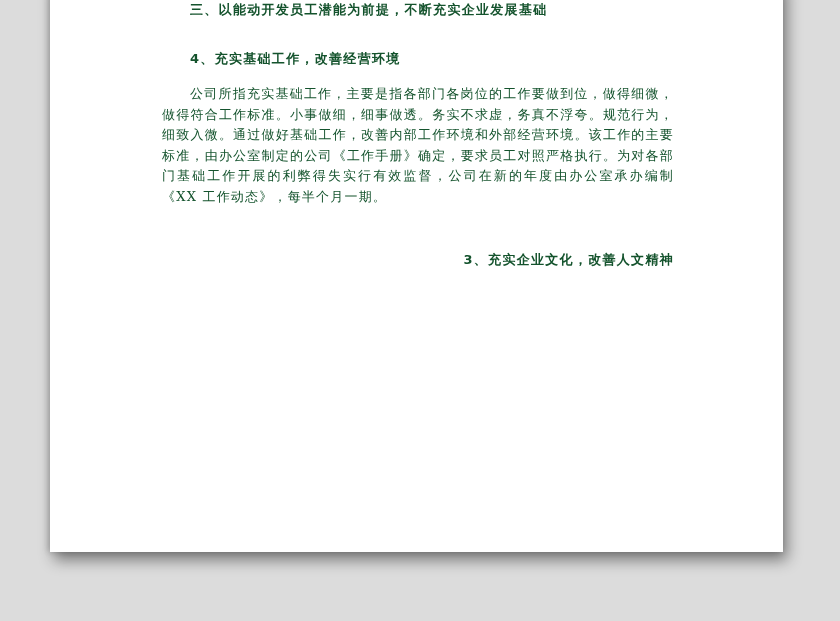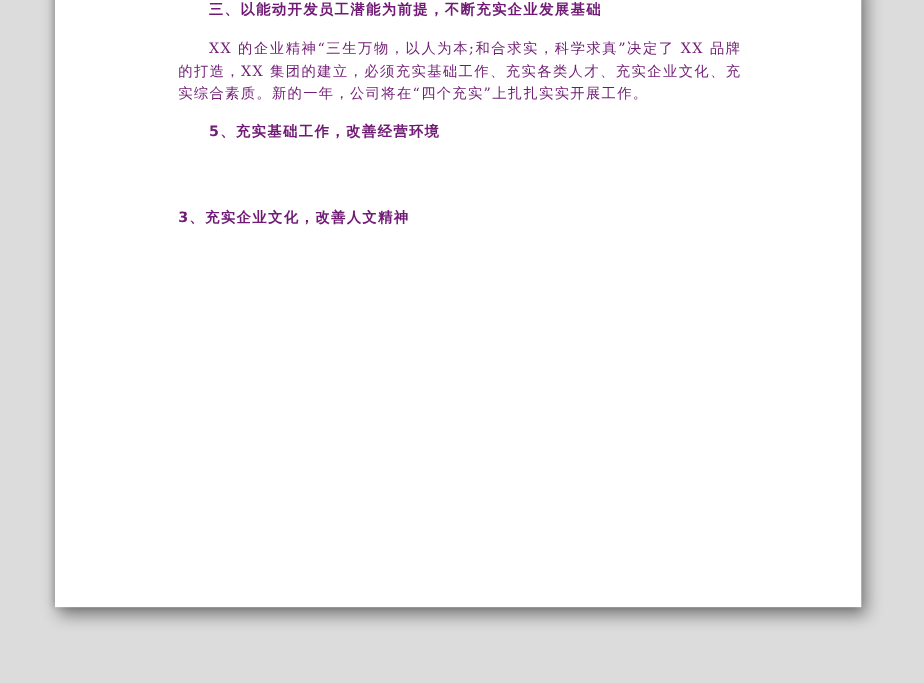--- a/index.html
+++ b/index.html
@@ -10,45 +10,45 @@
     font-family:"DejaVu Serif", "Liberation Serif", serif;
   }
   .page {
     position:absolute; left:50px; top:-20px;
     width:733px; height:572px;
     background:#ffffff;
     box-shadow: 4px 8px 14px rgba(0,0,0,0.45), -2px 0 6px rgba(0,0,0,0.18);
   }
   .content {
     position:absolute; left:112px; top:20px; width:512px;
-    color:#701a75; font-size:13px; letter-spacing:1.2px;
+    color:#14532d; font-size:13px; letter-spacing:1.2px;
   }
   .h {
     font-family:"DejaVu Sans", "Liberation Sans", sans-serif;
     font-weight:bold; font-size:13px; letter-spacing:1.3px;
     line-height:20px; margin:0;
   }
   .h.main { padding-left:28px; height:20px; }
   .h.sub { padding-left:28px; }
-  .h.flush { padding-left:0; }
+  .h.flush { padding-left:0;text-align:right; }
   .p {
     margin:0; line-height:20.5px; text-indent:28px; text-align:justify;
   }
   .gap-a { height:15px; }
   .gap-b { height:14px; }
 </style>
 </head>
 <body>
 
 <div class="page">
   <div class="content">
     <div class="h main">三、以能动开发员工潜能为前提，不断充实企业发展基础</div>
     <div class="gap-a"></div>
-    <p class="p">XX 的企业精神“三生万物，以人为本;和合求实，科学求真”决定了 XX 品牌的打造，XX 集团的建立，必须充实基础工作、充实各类人才、充实企业文化、充实综合素质。新的一年，公司将在“四个充实”上扎扎实实开展工作。</p>
     <div class="gap-b"></div>
-    <div class="h sub">5、充实基础工作，改善经营环境</div>
+    <div class="h sub">4、充实基础工作，改善经营环境</div>
     <div class="gap-a"></div>
+    <p class="p">公司所指充实基础工作，主要是指各部门各岗位的工作要做到位，做得细微，做得符合工作标准。小事做细，细事做透。务实不求虚，务真不浮夸。规范行为，细致入微。通过做好基础工作，改善内部工作环境和外部经营环境。该工作的主要标准，由办公室制定的公司《工作手册》确定，要求员工对照严格执行。为对各部门基础工作开展的利弊得失实行有效监督，公司在新的年度由办公室承办编制《XX 工作动态》，每半个月一期。</p>
     <div class="gap-b"></div>
     <div class="gap-a"></div>
     <div class="gap-b"></div>
     <div class="h flush">3、充实企业文化，改善人文精神</div>
   </div>
 </div>
 
 </body></html>

